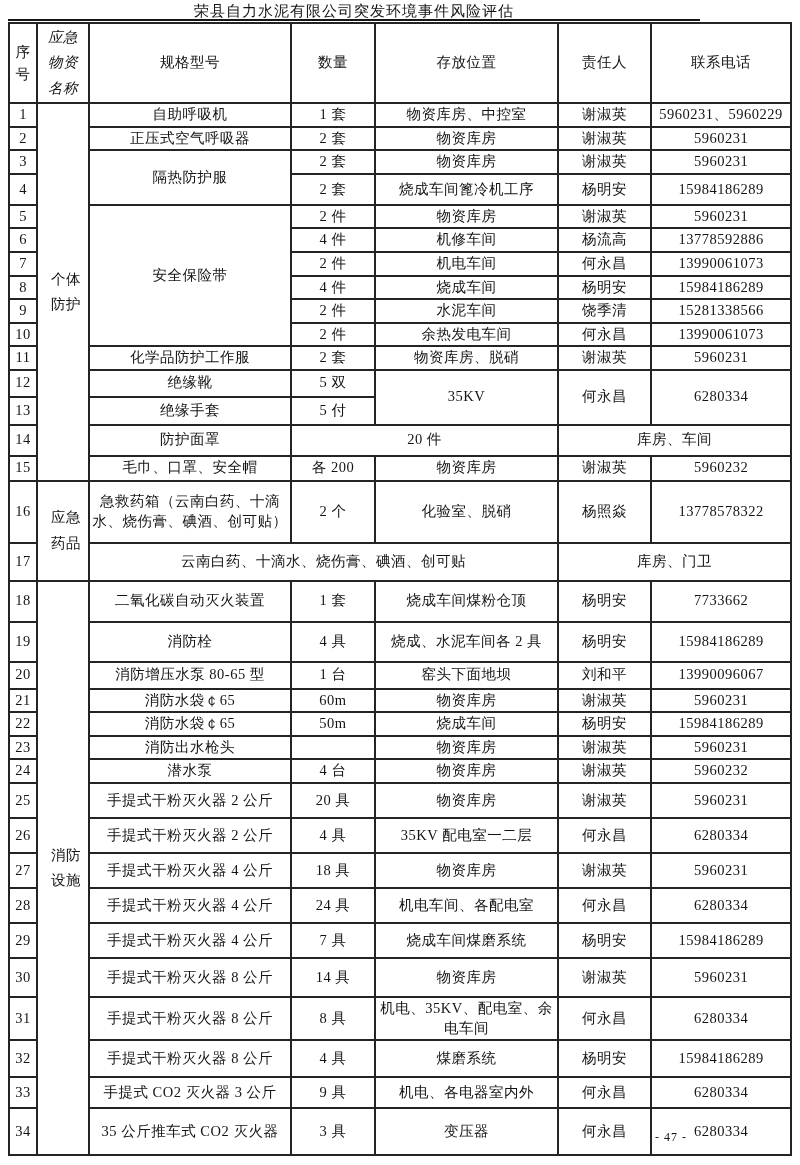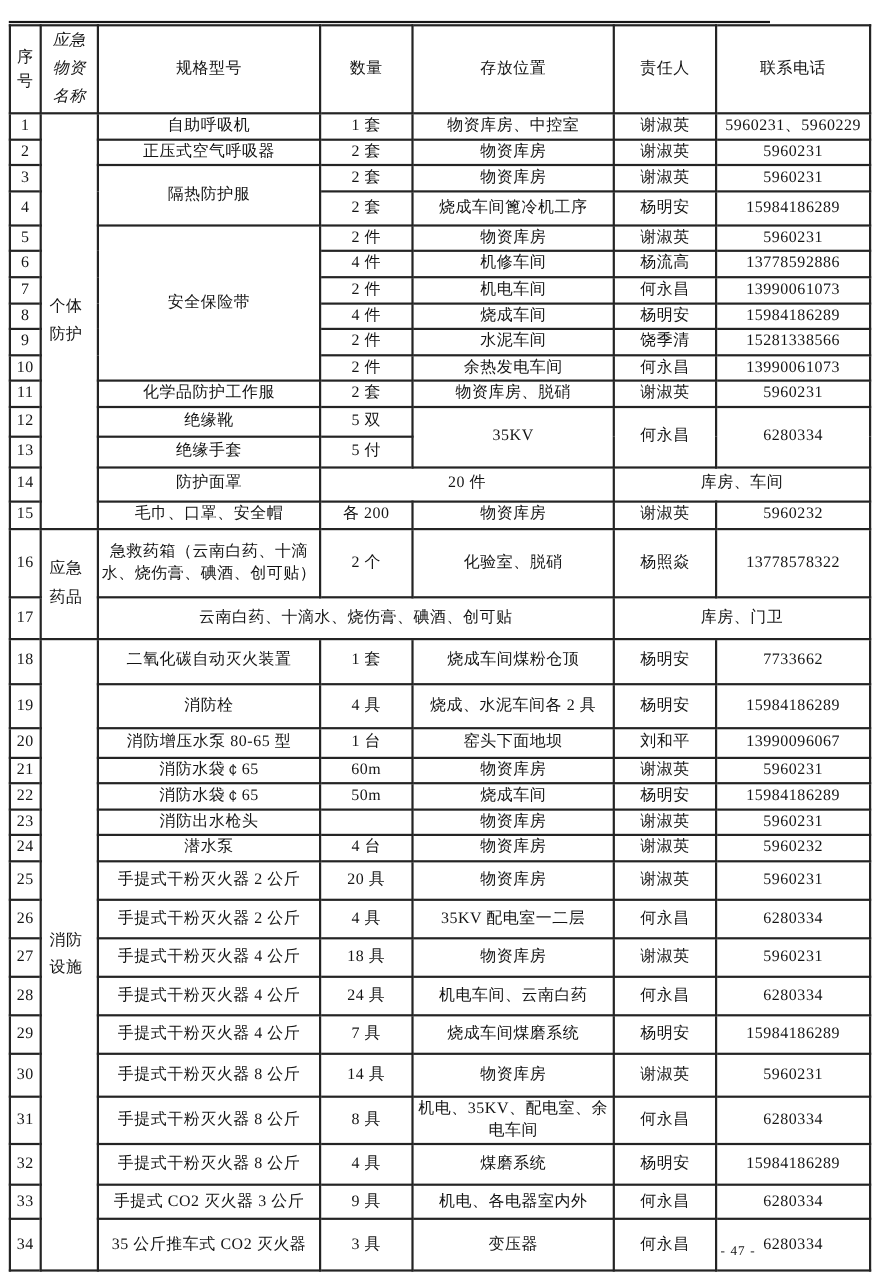--- a/index.html
+++ b/index.html
@@ -41,33 +41,34 @@
   .supplies tbody tr:nth-child(17){height:38px;}
   .supplies tbody tr:nth-child(18){height:41px;margin-left:44px;}
   .supplies tbody tr:nth-child(19){height:40px;}
   .supplies tbody tr:nth-child(20){height:27px;}
   .supplies tbody tr:nth-child(n+25){height:35px;}
   .supplies tbody tr:nth-child(30){height:39px;}
   .supplies tbody tr:nth-child(31){height:43px;}
   .supplies tbody tr:nth-child(32){height:37px;}
   .supplies tbody tr:nth-child(33){height:31px;}
   .supplies tbody tr:nth-child(34){height:47px;}
-  .vert{display:inline-block;width:36px;line-height:1.75;text-align:left;}
+  .vert{display:inline-block;width:36px;line-height:1.75;text-align:right;}
   .hdr-index{display:inline-block;width:18px;line-height:1.55;text-align:center;}
   .hdr-cat{display:inline-block;width:38px;line-height:1.75;font-style:italic;}
   .page-number{
     position:absolute;top:1130px;left:636px;width:70px;
     text-align:center;font-size:12px;letter-spacing:1px;
   }
 </style>
 </head>
 <body>
 
 <div class="page">
 
+  <div class="doc-header-title">荣县自力水泥有限公司突发环境事件风险评估</div>
 
   <div class="doc-header-rule"></div>
 
   <table class="supplies">
     <colgroup>
       <col style="width:28px">
         <col style="width:52px">
         <col style="width:202px">
       <col style="width:84px">
         <col style="width:183px">
@@ -288,21 +289,21 @@
           <td><span>手提式干粉灭火器 4 公斤</span></td>
           <td><span>18 具</span></td>
           <td><span>物资库房</span></td>
           <td><span>谢淑英</span></td>
           <td><span>5960231</span></td>
         </tr>
         <tr>
           <td><span>28</span></td>
           <td><span>手提式干粉灭火器 4 公斤</span></td>
           <td><span>24 具</span></td>
-          <td><span>机电车间、云南白药</span></td>
+          <td><span>机电车间、各配电室</span></td>
           <td><span>何永昌</span></td>
           <td><span>6280334</span></td>
         </tr>
         <tr>
           <td><span>29</span></td>
           <td><span>手提式干粉灭火器 4 公斤</span></td>
           <td><span>7 具</span></td>
           <td><span>烧成车间煤磨系统</span></td>
           <td><span>杨明安</span></td>
           <td><span>15984186289</span></td>

